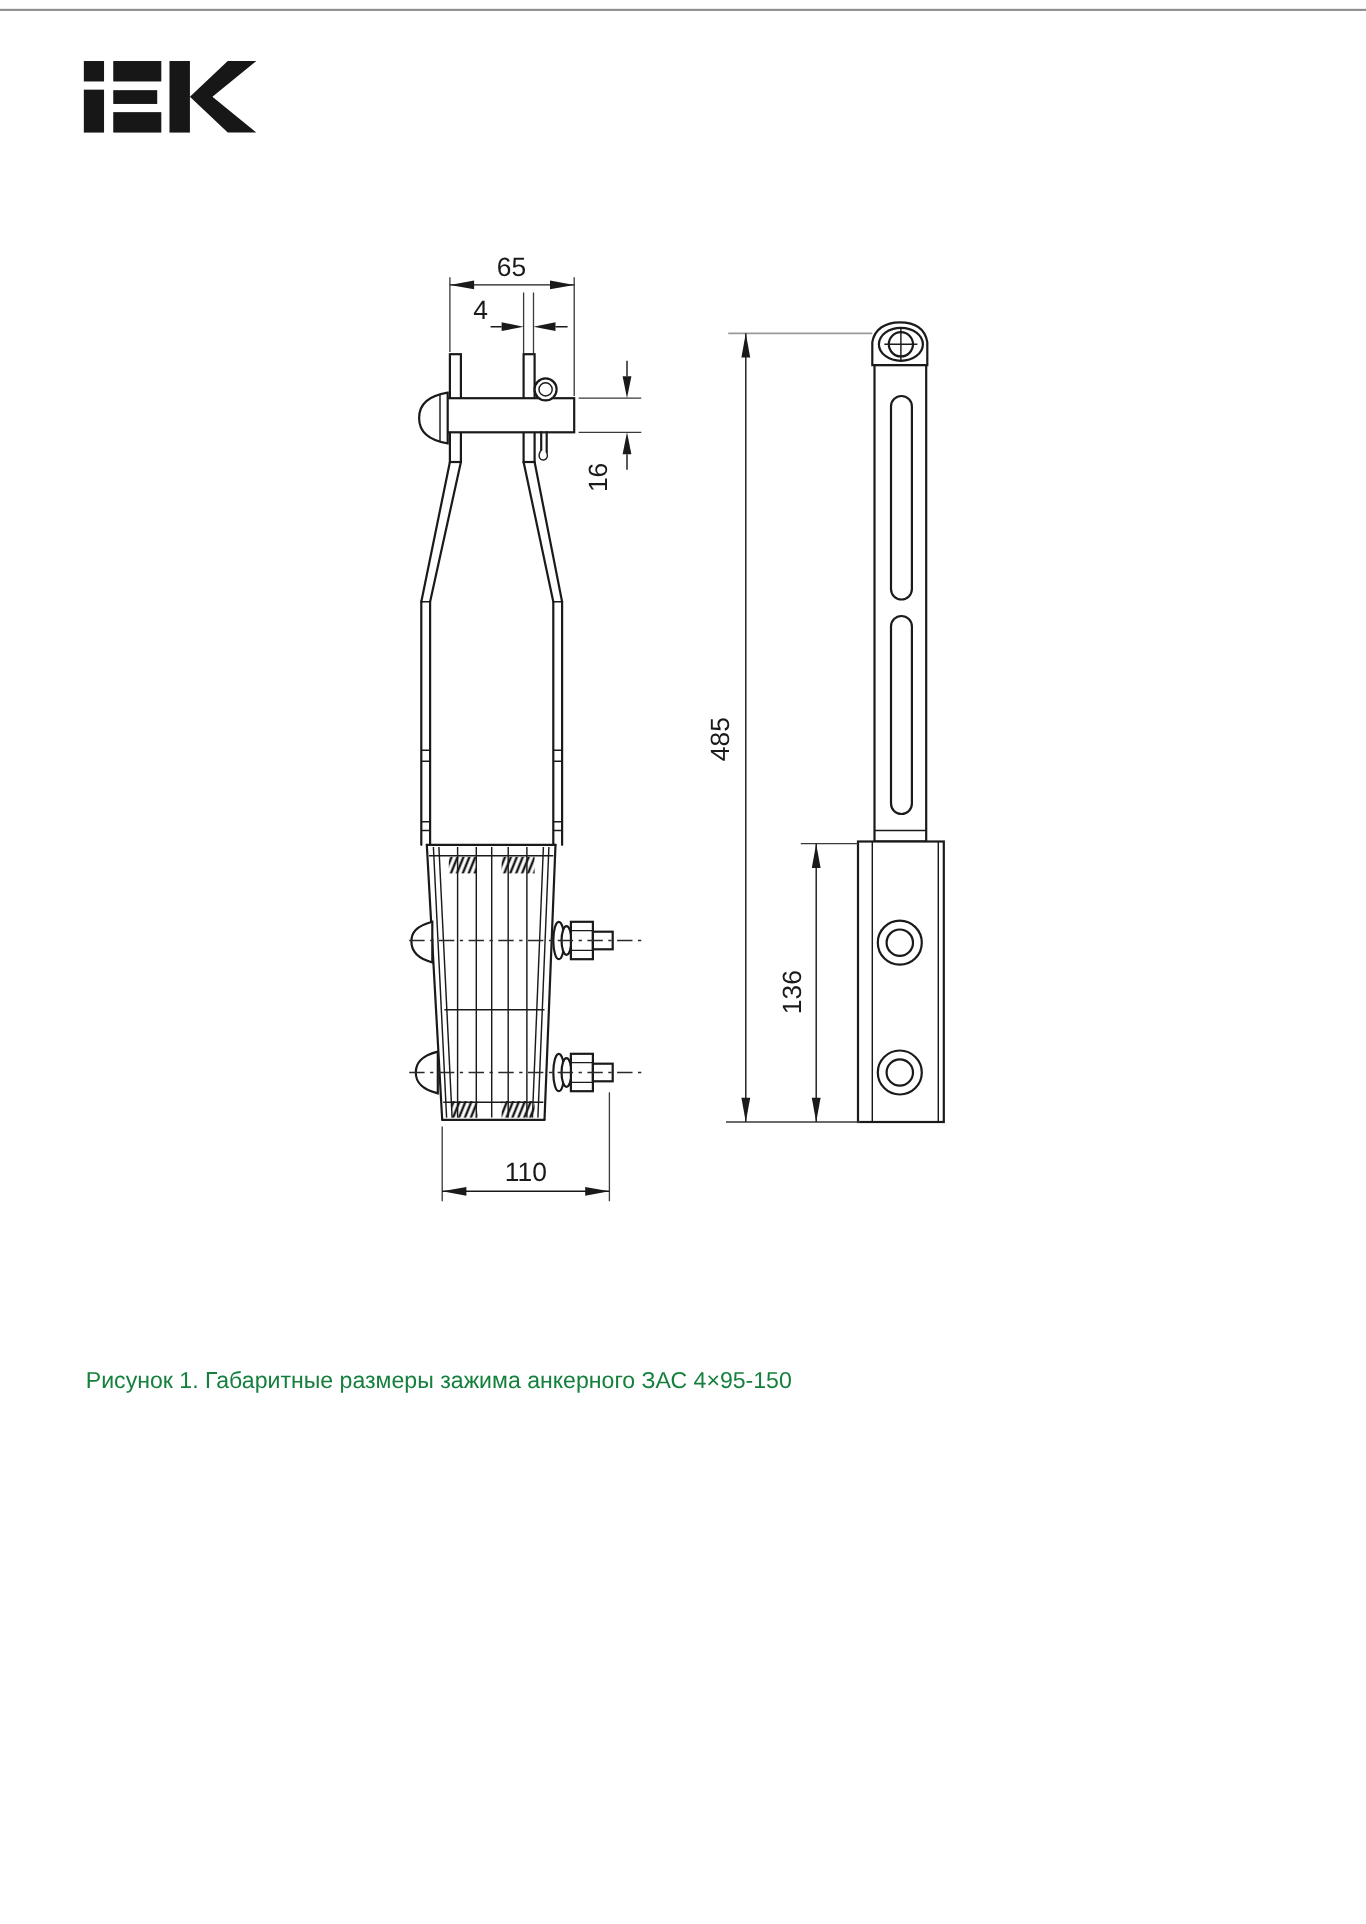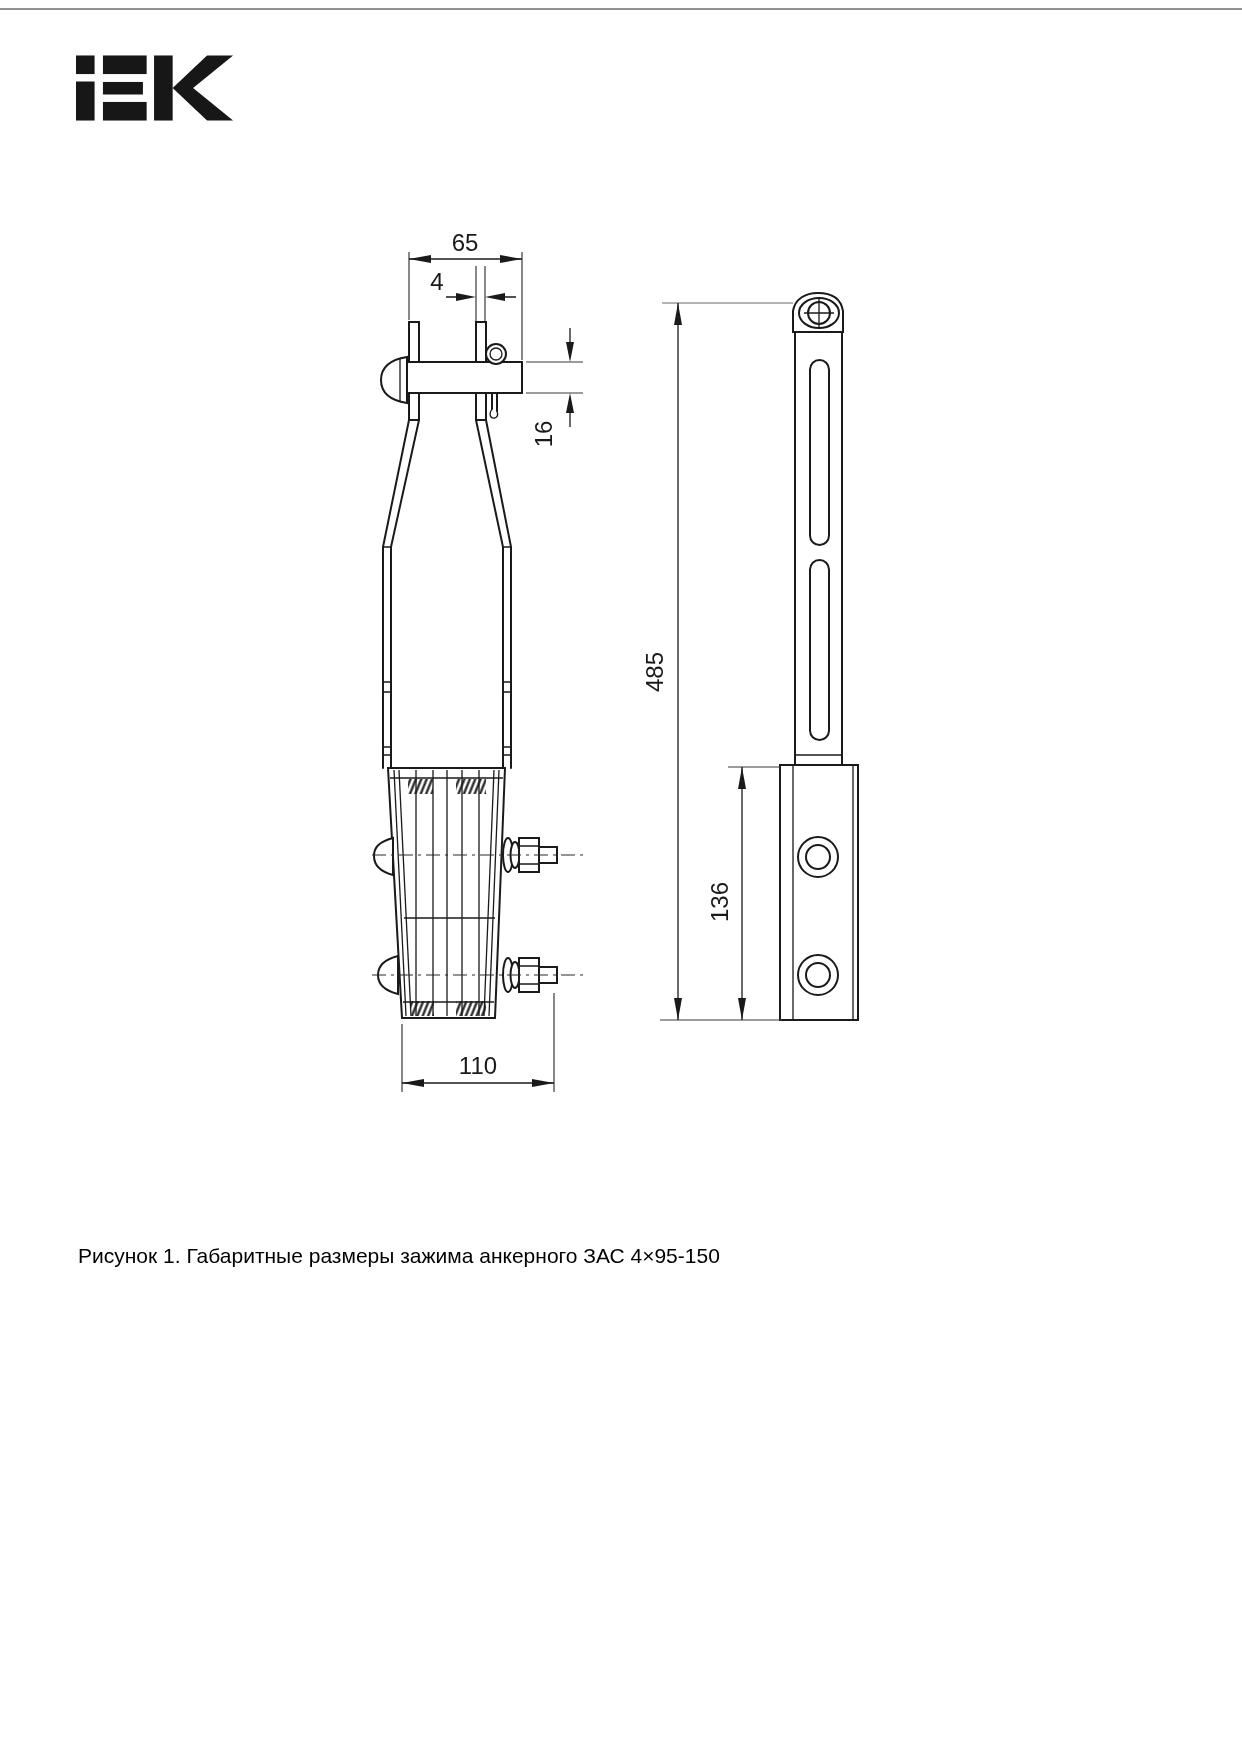--- a/index.html
+++ b/index.html
@@ -9,21 +9,21 @@
   }
   .top-rule{
     position:absolute;left:0;top:8px;width:1242px;height:0;
     border-top:2px solid #8f9193;
   }
   .logo{position:absolute;left:76px;top:52px;width:158px;height:72px;}
   .logo svg{display:block;width:100%;height:100%;}
   .drawing{position:absolute;left:0;top:0;width:1242px;height:1749px;border-radius:15px;}
   .caption{
     position:absolute;left:78px;top:1243px;width:1000px;
-    font-size:21px;line-height:26px;color:#000000;
+    font-size:21px;line-height:26px;color:#15803d;
   }
   svg text{
     font-family:"Liberation Sans", sans-serif;
     font-size:24px;fill:#1a1a1a;
   }
   .ol{stroke:#1a1a1a;stroke-width:2;fill:none;stroke-linecap:round;}
   .olf{stroke:#1a1a1a;stroke-width:2;fill:#ffffff;}
   .thin{stroke:#1a1a1a;stroke-width:1.3;fill:none;}
   .ext{stroke:#3a3a3a;stroke-width:1.2;fill:none;}
   .grayline{stroke:#9a9a9a;stroke-width:1.6;fill:none;}

